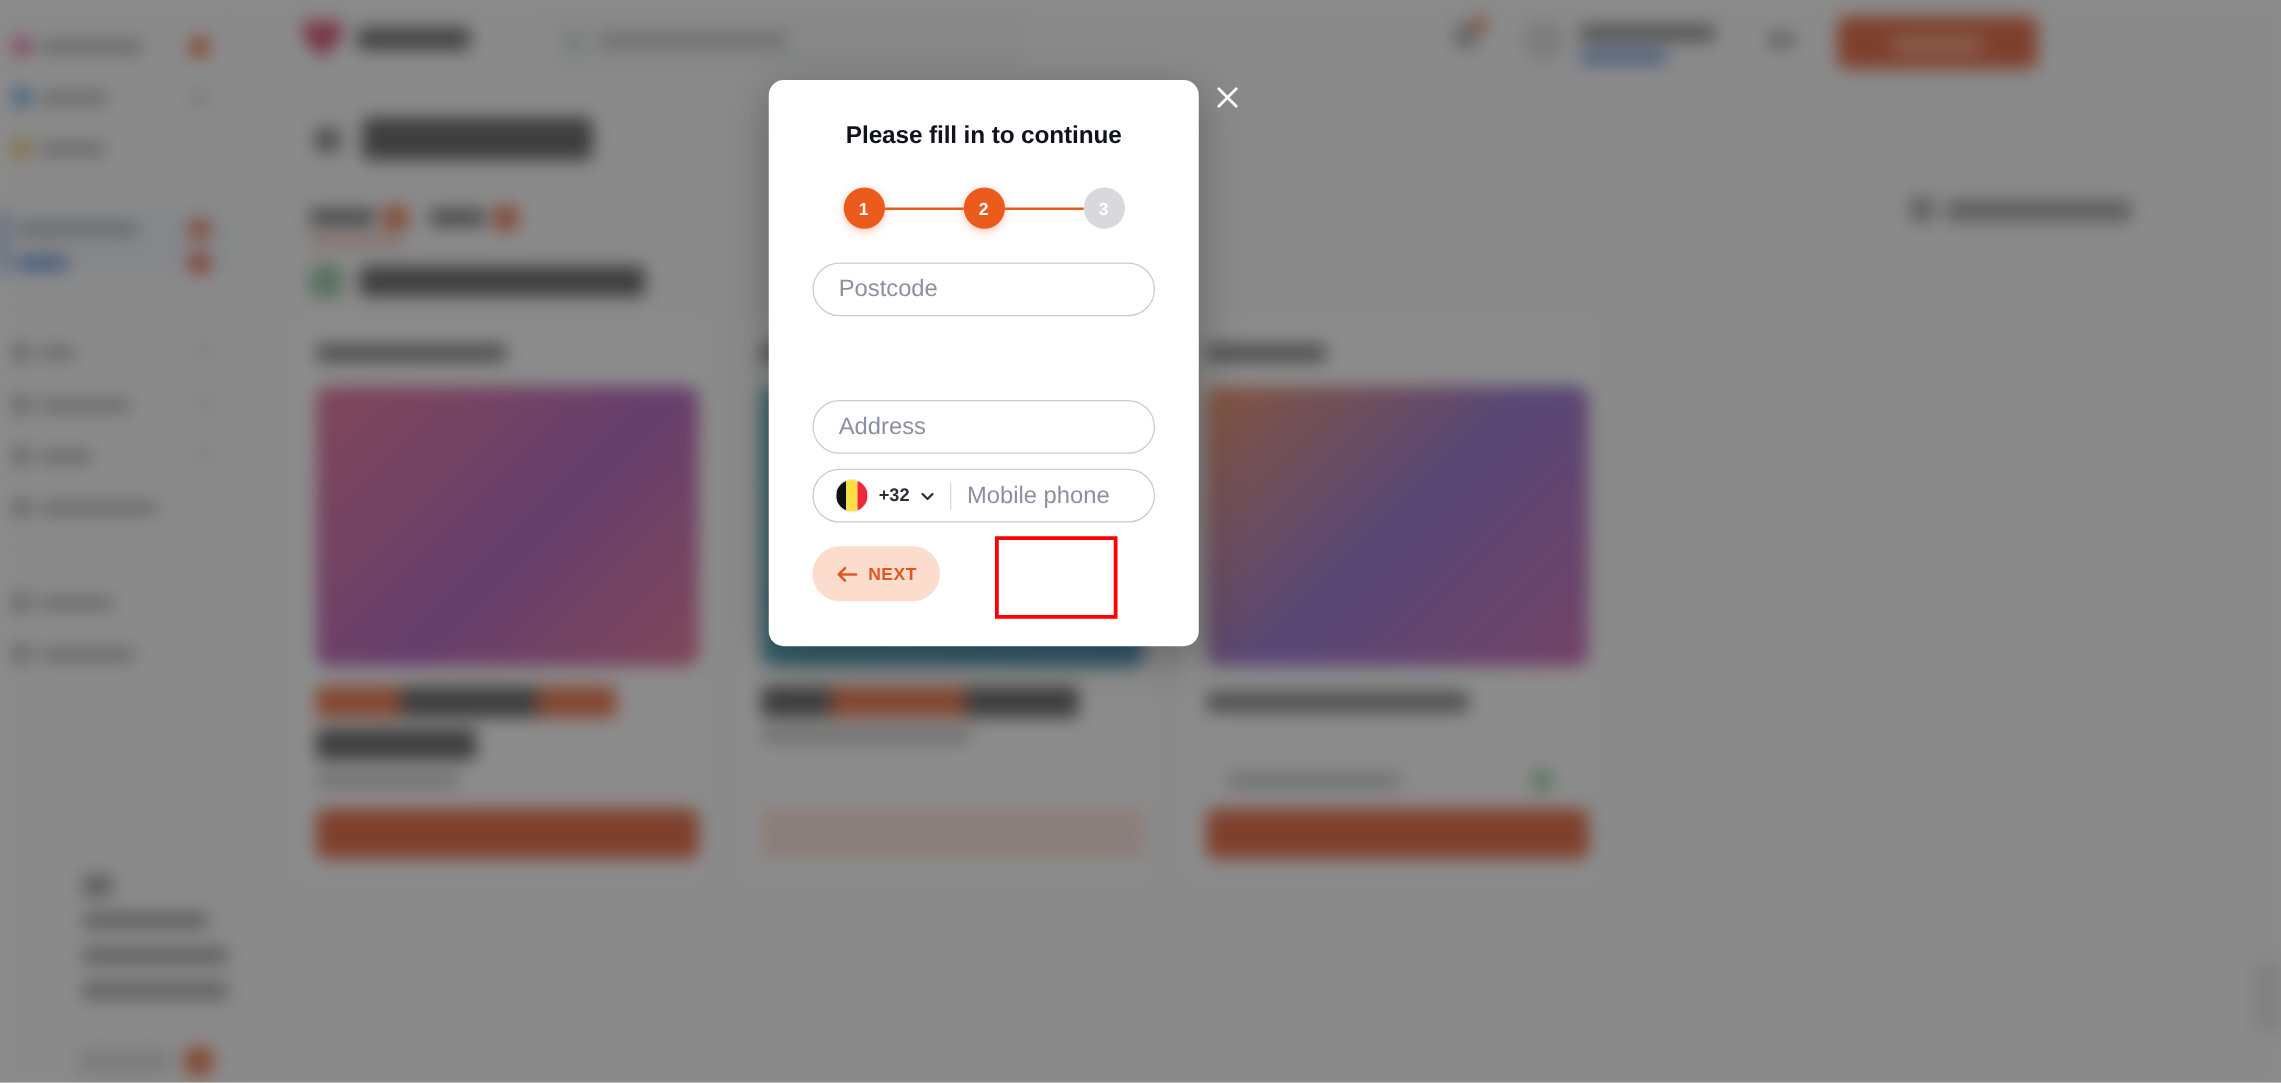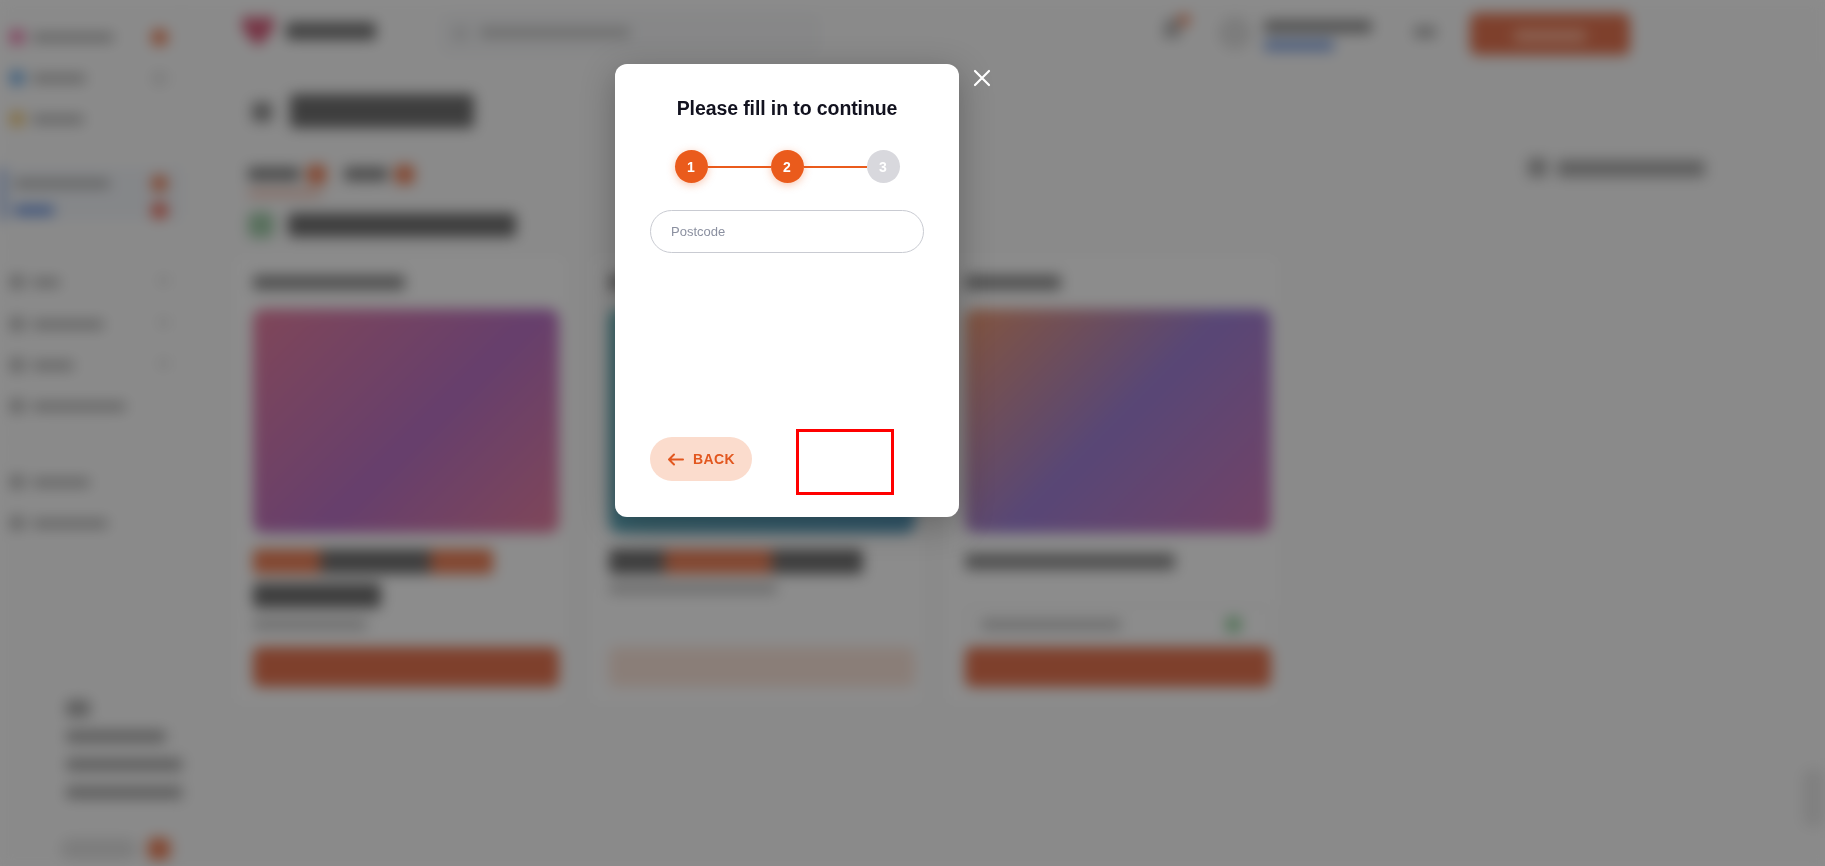--- a/index.html
+++ b/index.html
@@ -148,21 +148,21 @@
   .step-line.off { background:#ea5b1c; }
 
   
   .field {
     position:absolute; left:35px; width:274px; height:43px;
     border:1px solid #c9cbd2; border-radius:22px; background:#fff;
     display:flex; align-items:center;
   }
   .field input {
     border:none; outline:none; background:transparent;
-    font-family:"Liberation Sans", sans-serif; font-size:13px;
+    font-family:"Liberation Sans", sans-serif; font-size:19px;
     color:#2a2f3a; width:100%; height:100%; padding:0 20px;
   }
   .field input::placeholder { color:#8b90a0; }
   #f-postcode { top:146px; }
   #f-city     { top:201px; }
   #f-address  { top:256px; }
   #f-phone    { top:311px; padding-left:18px; }
 
   #flag {
     width:25px; height:25px; border-radius:50%; overflow:hidden;
@@ -354,27 +354,43 @@
     <div class="step inactive">
       <span>3</span>
     </div>
   </div>
 
   <div class="field" id="f-postcode">
     <input type="text" placeholder="Postcode" style="">
   </div>
 
 
-
+  <div class="field" id="f-address">
+    <input type="text" placeholder="Address" style="">
+  </div>
+
+  <div class="field" id="f-phone">
+    <span id="flag">
+      <span style="background:#0f0f0f;"></span>
+      <span style="background:#fae042;"></span>
+      <span style="background:#ed2939;"></span>
+    </span>
+    <span id="dial">+32</span>
+    <svg id="caret" viewBox="0 0 12 12">
+      <path d="M2 4.2 L6 8.2 L10 4.2" fill="none" stroke="#2a2f3a" stroke-width="1.8" stroke-linecap="round" stroke-linejoin="round"></path>
+    </svg>
+    <span id="phone-divider"></span>
+    <input id="phone-input" type="text" placeholder="Mobile phone" style="">
+  </div>
 
   <button id="btn-back">
     <svg viewBox="0 0 17 13">
       <path d="M16 6.5 H2 M7 1.5 L2 6.5 L7 11.5" fill="none" stroke="#e2571f" stroke-width="2" stroke-linecap="round" stroke-linejoin="round"></path>
     </svg>
-    <span>BACK</span>
+    <span>NEXT</span>
   </button>
 
 </div>
 
 <button id="close-btn">
   <svg viewBox="0 0 22 22">
     <path d="M4 4 L18 18 M18 4 L4 18" fill="none" stroke="#ffffff" stroke-width="2.2" stroke-linecap="round"></path>
   </svg>
 </button>
 

